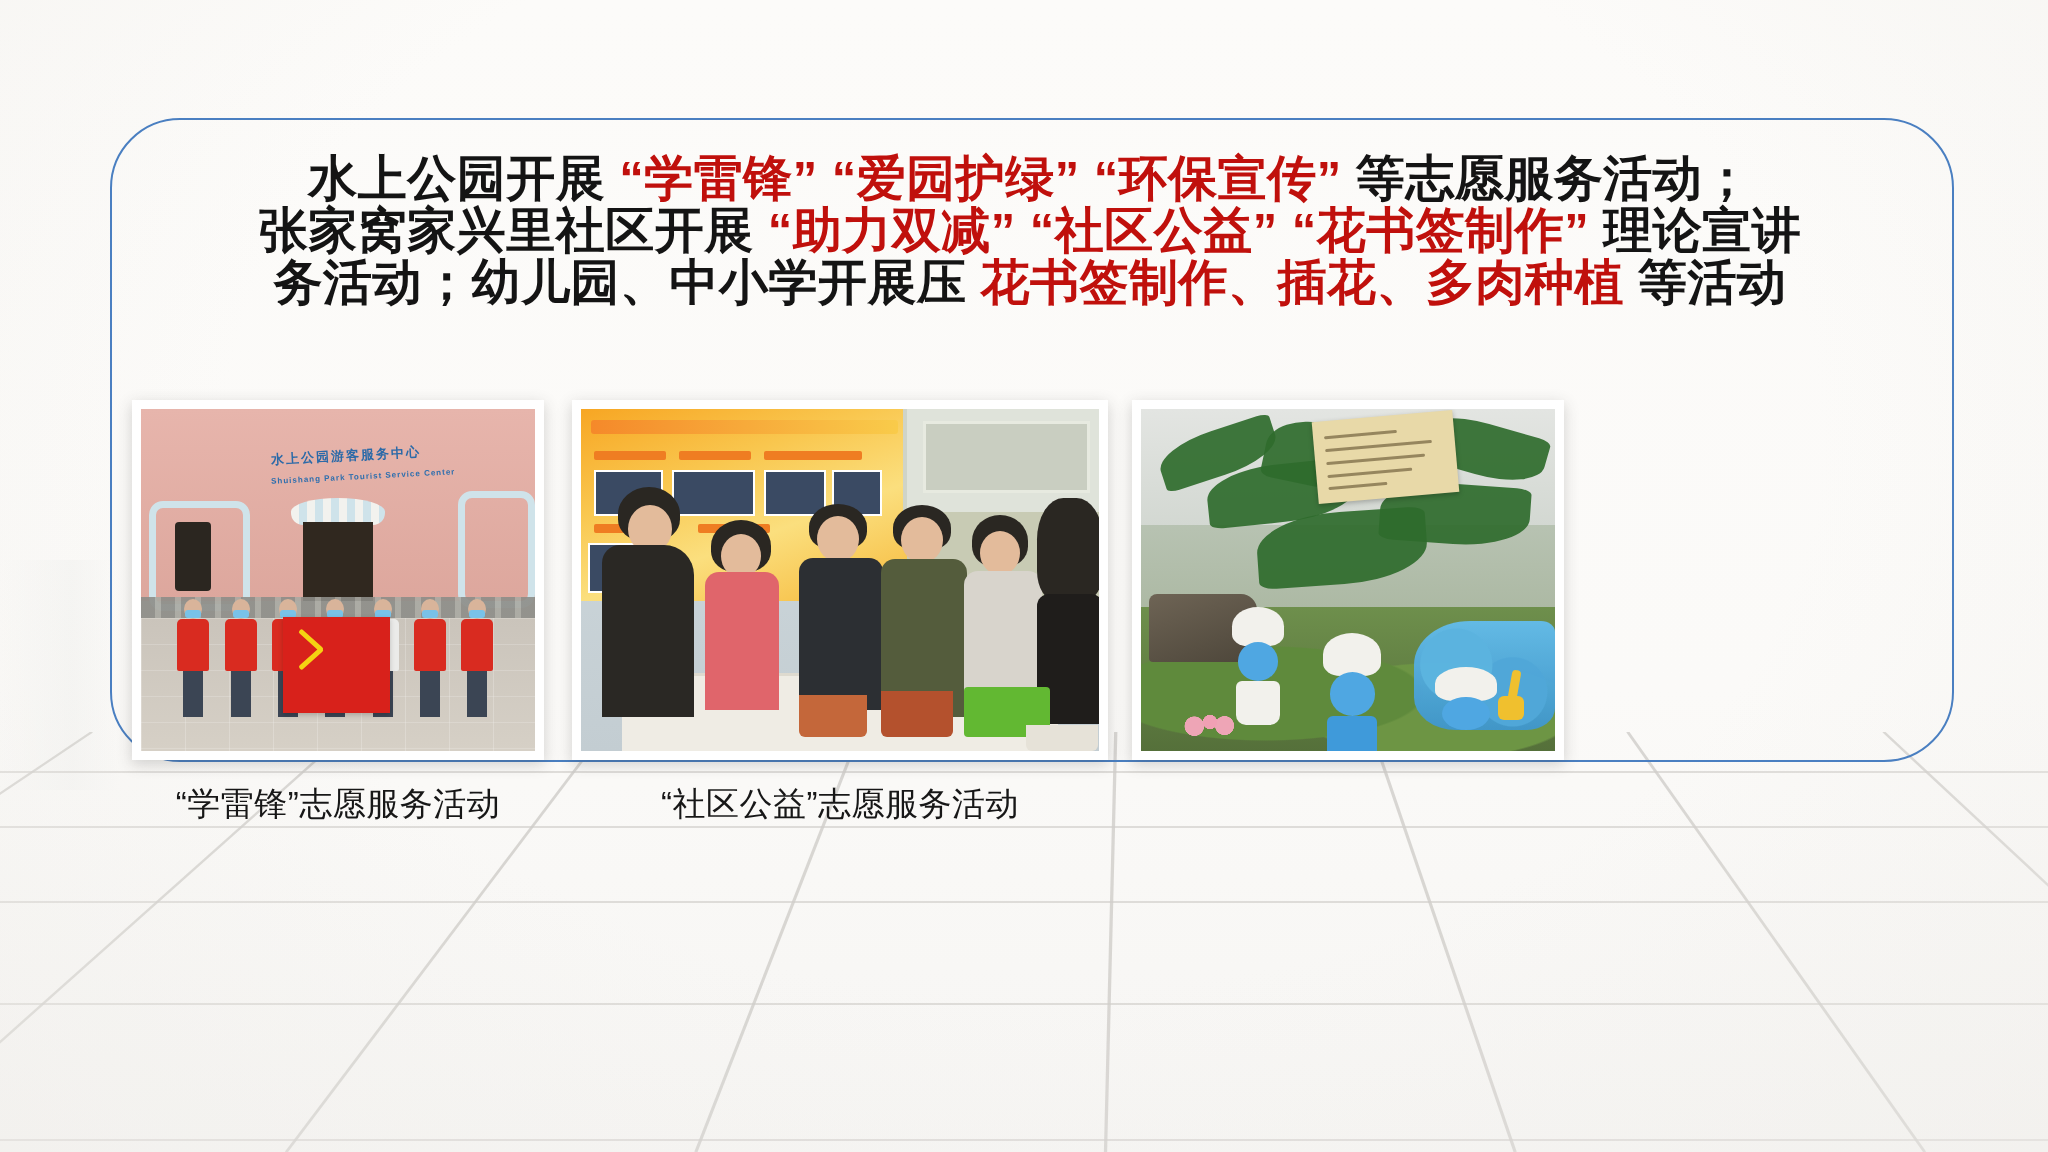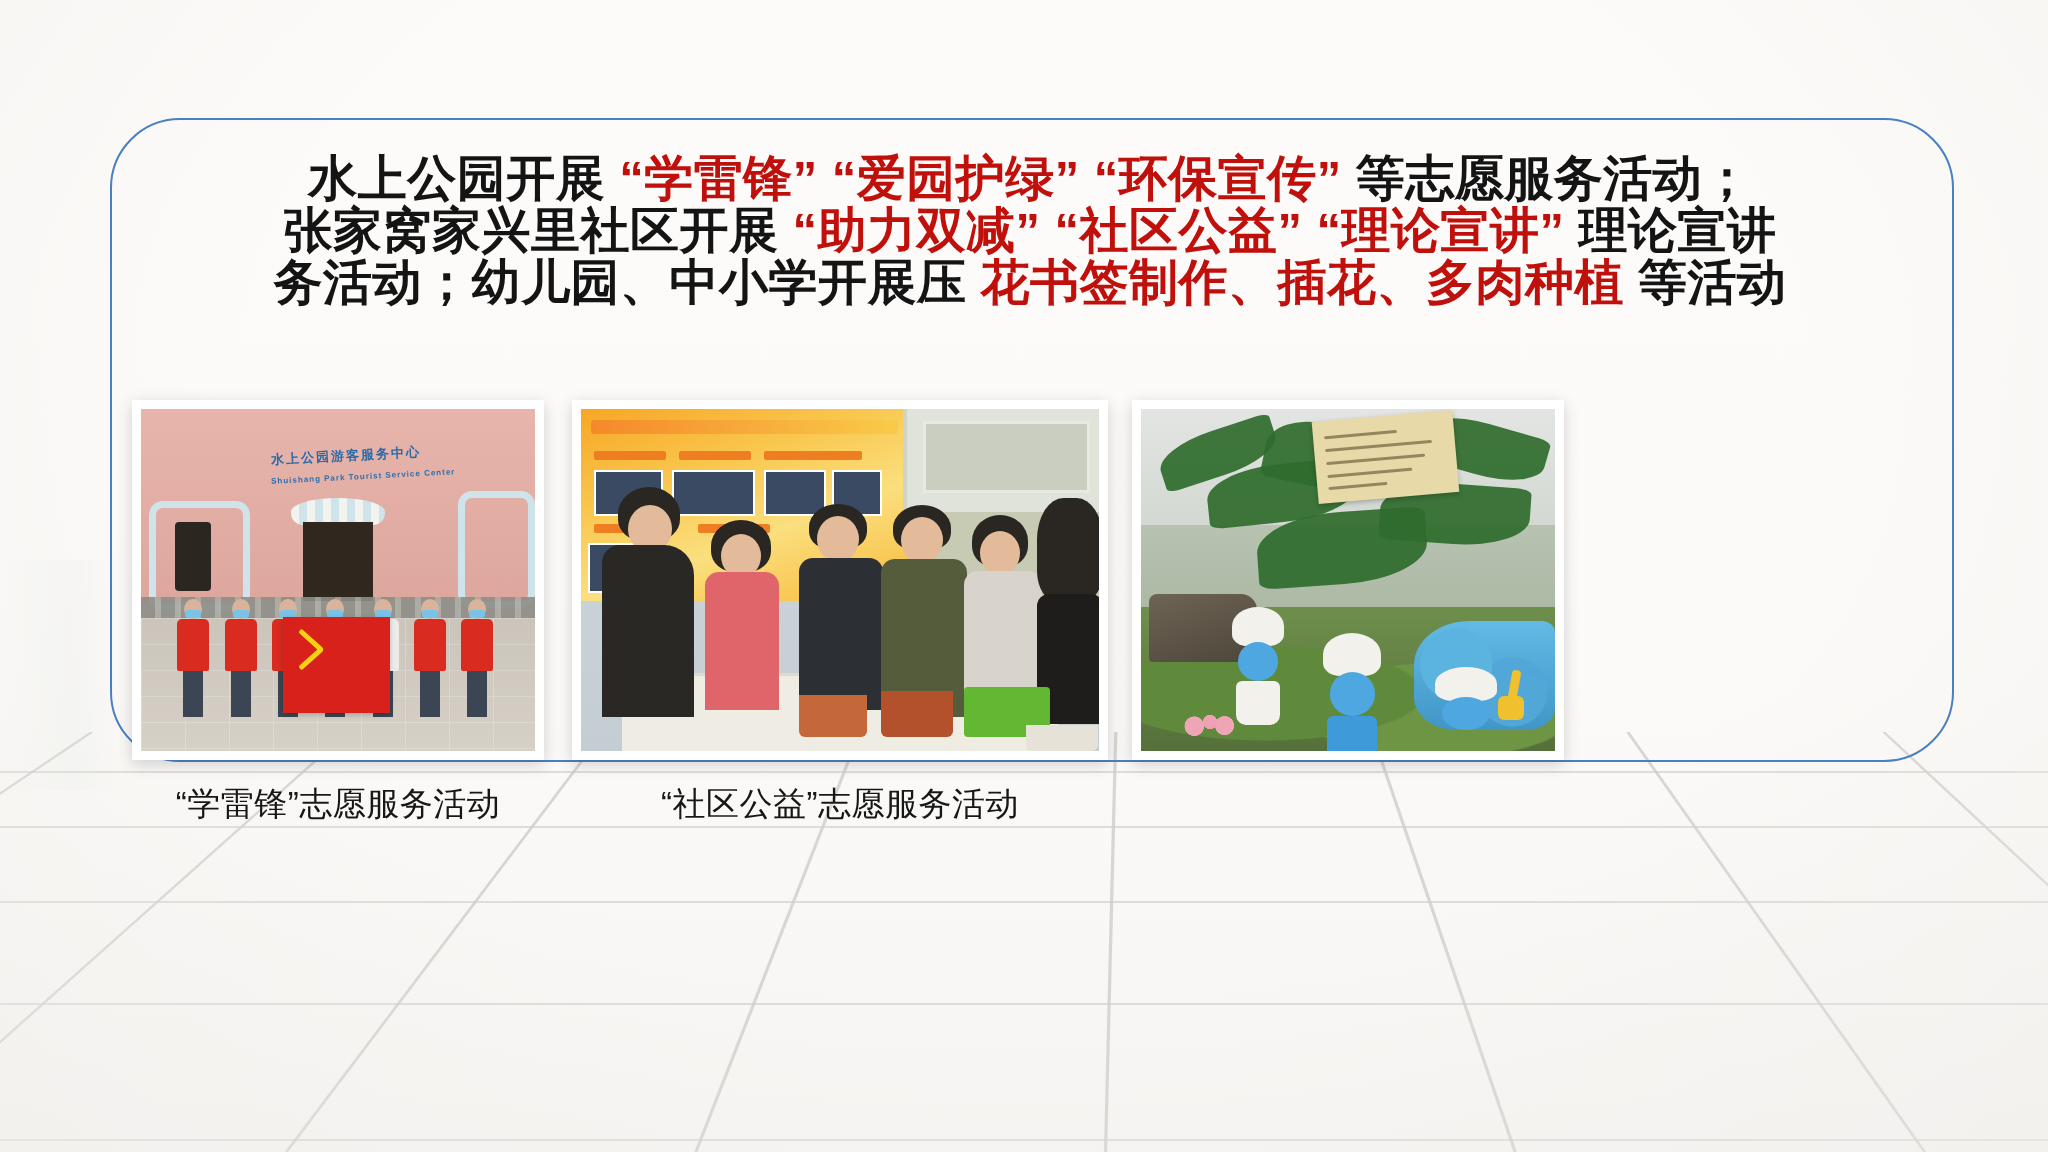--- a/index.html
+++ b/index.html
@@ -162,21 +162,21 @@
       </g>
     </svg>
   </div>
   <div class="vignette"></div>
 </div>
 
 <div id="content-frame"></div>
 
 <div id="title-block">
     <span class="ln"><span class="">水上公园开展</span><span class="sp"></span><span class="red">“学雷锋”</span><span class="sp"></span><span class="red">“爱园护绿”</span><span class="sp"></span><span class="red">“环保宣传”</span><span class="sp"></span><span class="">等志愿服务活动；</span></span>
-    <span class="ln"><span class="">张家窝家兴里社区开展</span><span class="sp"></span><span class="red">“助力双减”</span><span class="sp"></span><span class="red">“社区公益”</span><span class="sp"></span><span class="red">“理论宣讲”</span><span class="sp"></span><span class="">理论宣讲</span></span>
+    <span class="ln"><span class="">张家窝家兴里社区开展</span><span class="sp"></span><span class="red">“助力双减”</span><span class="sp"></span><span class="red">“社区公益”</span><span class="sp"></span><span class="red">“花书签制作”</span><span class="sp"></span><span class="">理论宣讲</span></span>
     <span class="ln"><span class="">务活动；幼儿园、中小学开展压</span><span class="sp"></span><span class="red">花书签制作、插花、多肉种植</span><span class="sp"></span><span class="">等活动</span></span>
   </div>
 
 <div id="photo-row">
 
   <div class="photo-card" style="left:0px;width:412px;">
     <div class="photo-frame">
       <div class="photo p1">
         <div class="sky"></div>
         <div class="wall"></div>

